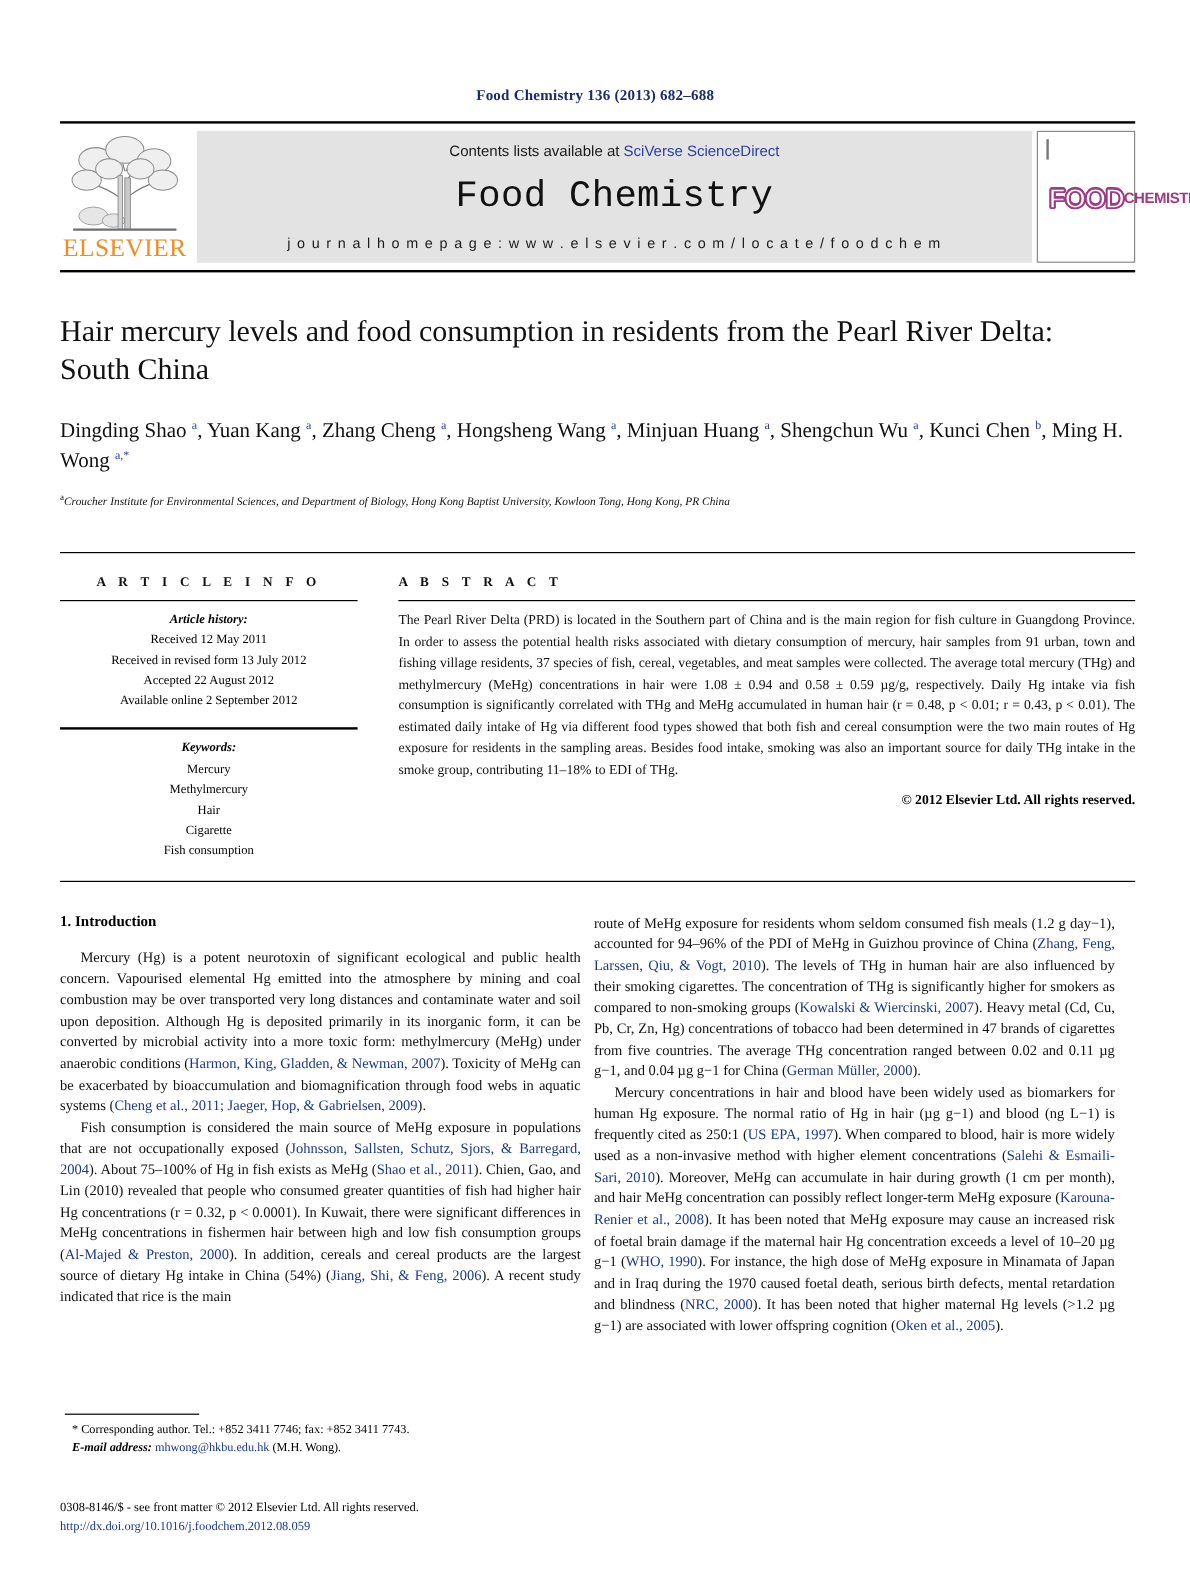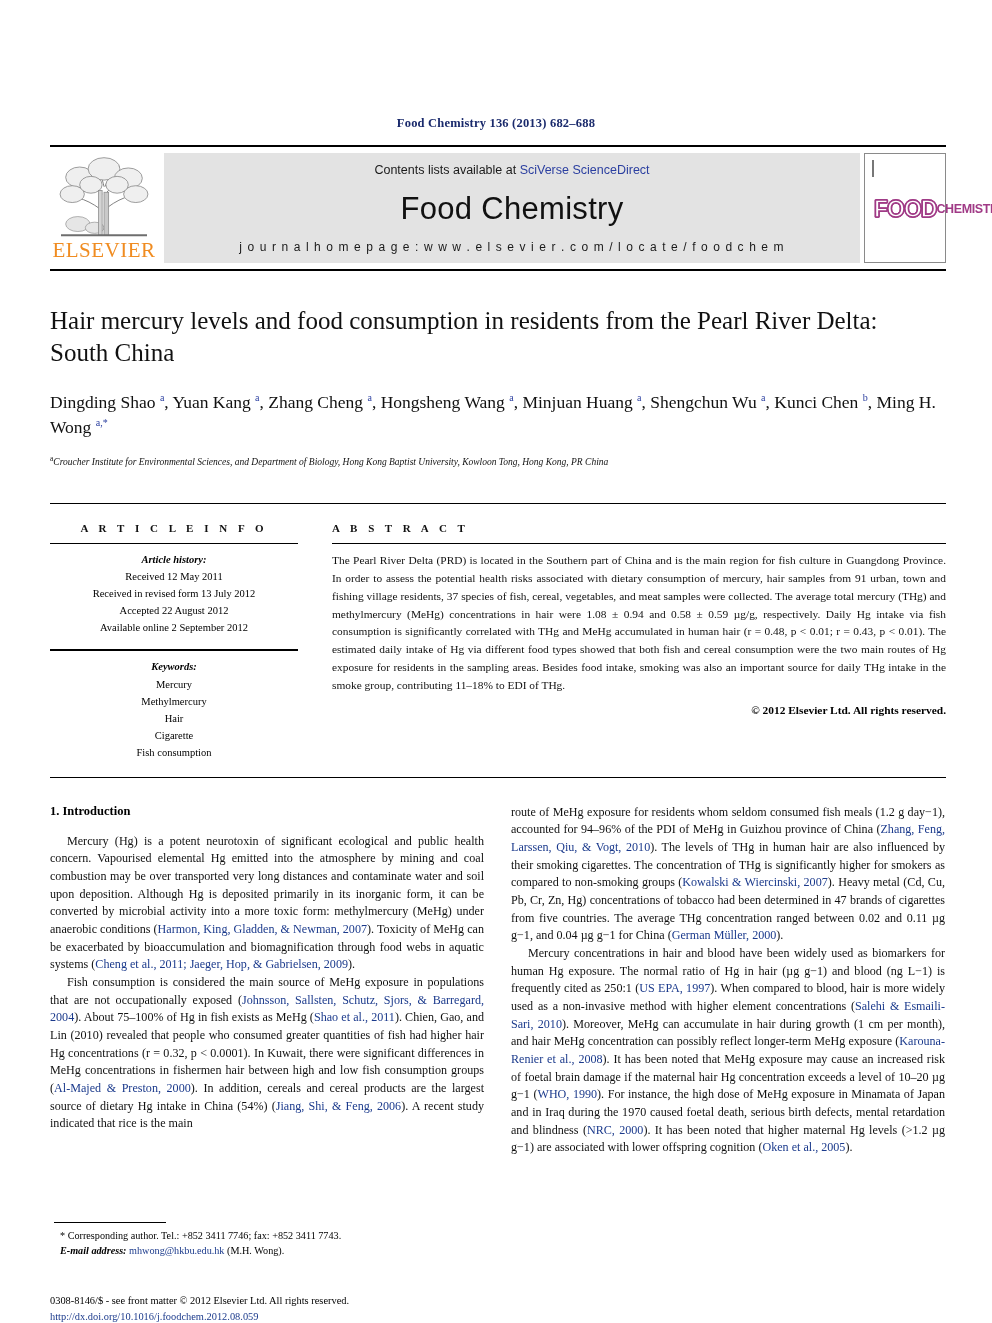--- a/index.html
+++ b/index.html
@@ -7,21 +7,21 @@
   body {
     width: 992px;
     height: 1323px;
     background: #ffffff;
     font-family: "Liberation Serif", serif;
     color: #000000;
     position: relative;
     overflow: hidden;
   }
 
-  .page { position: relative; width: 992px; height: 1158px; padding: 0; margin-top: 44px; }
+  .page { position: relative; width: 992px; height: 1158px; padding: 0; }
 
   
   .running-head {
     text-align: center;
     font-family: "Liberation Serif", serif;
     font-weight: bold;
     font-size: 12.5px;
     color: #1a2a6c;
     letter-spacing: .2px;
     padding-top: 72px;
@@ -66,21 +66,21 @@
     justify-content: space-between;
     padding: 10px 0 9px 0;
   }
   .contents-line {
     font-family: "Liberation Sans", sans-serif;
     font-size: 12.5px;
     color: #1a1a1a;
   }
   .contents-line .sd-link { color: #2b3fa0; }
   .journal-title {
-    font-family: Liberation Sans, sans-serif;
+    font-family: Liberation Mono, monospace;
     font-size: 31px;
     color: #111;
     letter-spacing: .3px;
     line-height: 1;
     text-align: right;
   }
   .homepage-line {
     font-family: "Liberation Sans", sans-serif;
     font-size: 12px;
     color: #1a1a1a;
@@ -199,21 +199,21 @@
     text-align: right;
     font-size: 11.4px;
     margin-top: 10px;
     font-weight: bold;
   }
 
   
   .body-cols {
     margin: 26px 46px 0 50px;
     display: flex;
-    gap: 27px;
+    gap: 11px;
   }
   .bcol { width: 434px; flex: 0 0 434px; }
   .h2 {
     font-family: "Liberation Serif", serif;
     font-weight: bold;
     font-size: 12.5px;
     margin-bottom: 14px;
   }
   p.para {
     margin: 0;

